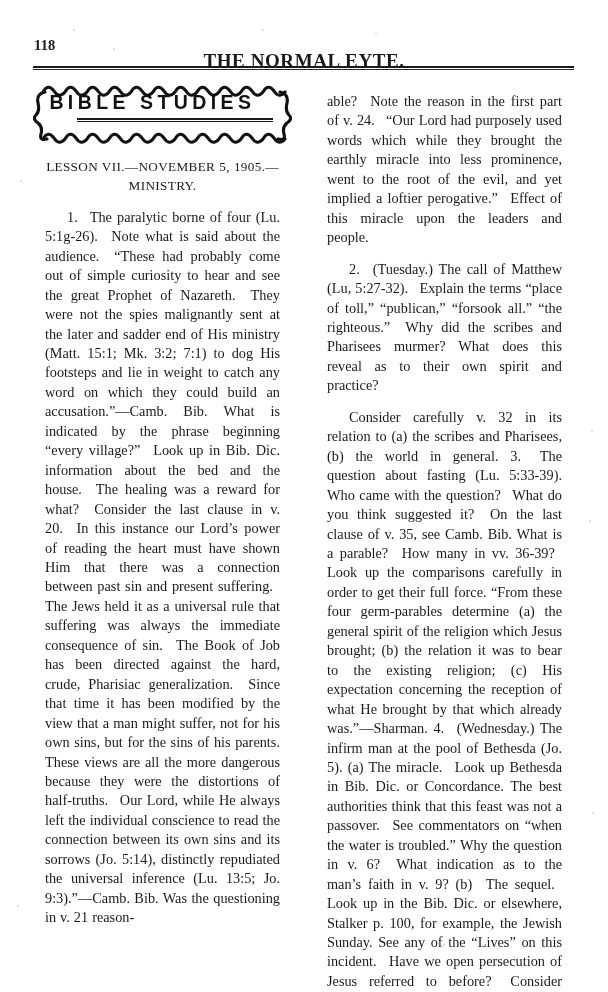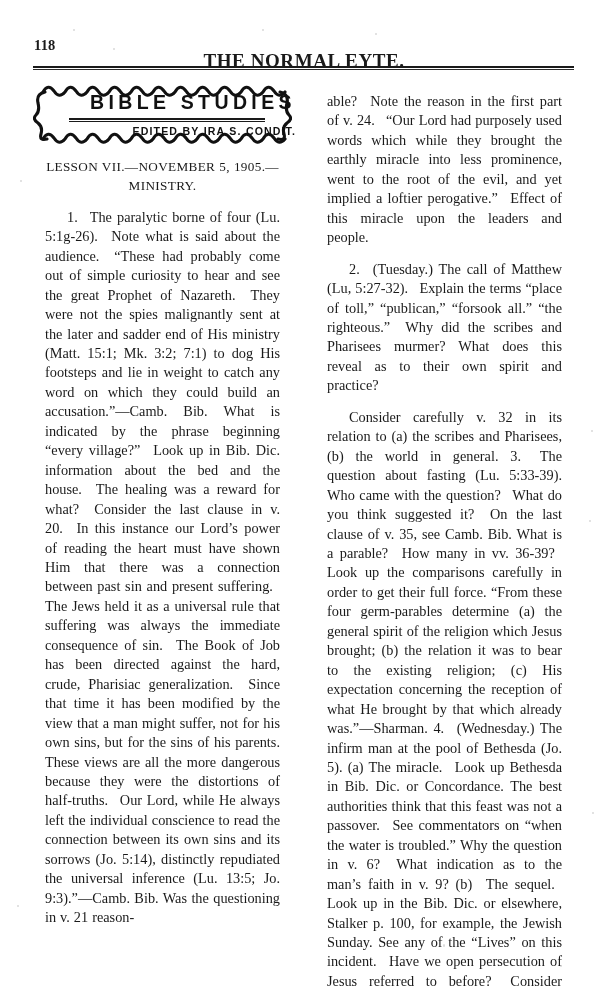--- a/index.html
+++ b/index.html
@@ -98,24 +98,24 @@
   }
   .masthead svg {
     position: absolute;
     left: 0; top: 0;
     width: 259px;
     height: 71px;
     display: block;
   }
   .masthead-inner {
     position: absolute;
-    left: 4px;
+    left: 12px;
     top: 13px;
     width: 259px;
-    text-align: right;
+    text-align: left;
   }
   .masthead-title {
     font-family: "Liberation Sans", "DejaVu Sans", sans-serif;
     font-size: 19.5px;
     font-weight: bold;
     letter-spacing: 4.4px;
     text-indent: 4.4px;
     line-height: 1;
     color: #111;
   }
@@ -191,21 +191,20 @@
 
           <path d="M247,12 q9,2 7,11 q-2,8 2,12 q4,4 -2,8 q-5,4 -3,11 q2,7 -6,5"></path>
         </g>
       </svg>
       <div class="masthead-inner">
         <div class="masthead-title">BIBLE STUDIES</div>
         <div class="masthead-rules">
           <i class="a"></i>
           <i class="b"></i>
         </div>
-        <div class="masthead-editor">EDITED BY IRA S. CONDIT.</div>
       </div>
     </div>
 
     <div class="lesson-head">
       <span class="l1 sc">LESSON VII.—NOVEMBER 5, 1905.—</span>
       <span class="l3 sc">MINISTRY.</span>
     </div>
 
     <p>1.  The paralytic borne of four (Lu. 5:1g-26).  Note what is said about the audience.  “These had probably come out of simple curiosity to hear and see the great Prophet of Nazareth.  They were not the spies malignantly sent at the later and sadder end of His ministry (Matt. 15:1; Mk. 3:2; 7:1) to dog His footsteps and lie in weight to catch any word on which they could build an accusation.”—Camb. Bib. What is indicated by the phrase beginning “every village?”  Look up in Bib. Dic. information about the bed and the house.  The healing was a reward for what?  Consider the last clause in v. 20.  In this instance our Lord’s power of reading the heart must have shown Him that there was a connection between past sin and present suffering.  The Jews held it as a universal rule that suffering was always the immediate consequence of sin.  The Book of Job has been directed against the hard, crude, Pharisiac generalization.  Since that time it has been modified by the view that a man might suffer, not for his own sins, but for the sins of his parents. These views are all the more dangerous because they were the distortions of half-truths.  Our Lord, while He always left the individual conscience to read the connection between its own sins and its sorrows (Jo. 5:14), distinctly repudiated the universal inference (Lu. 13:5; Jo. 9:3).”—Camb. Bib. Was the questioning in v. 21 reason-</p>
   </div>

